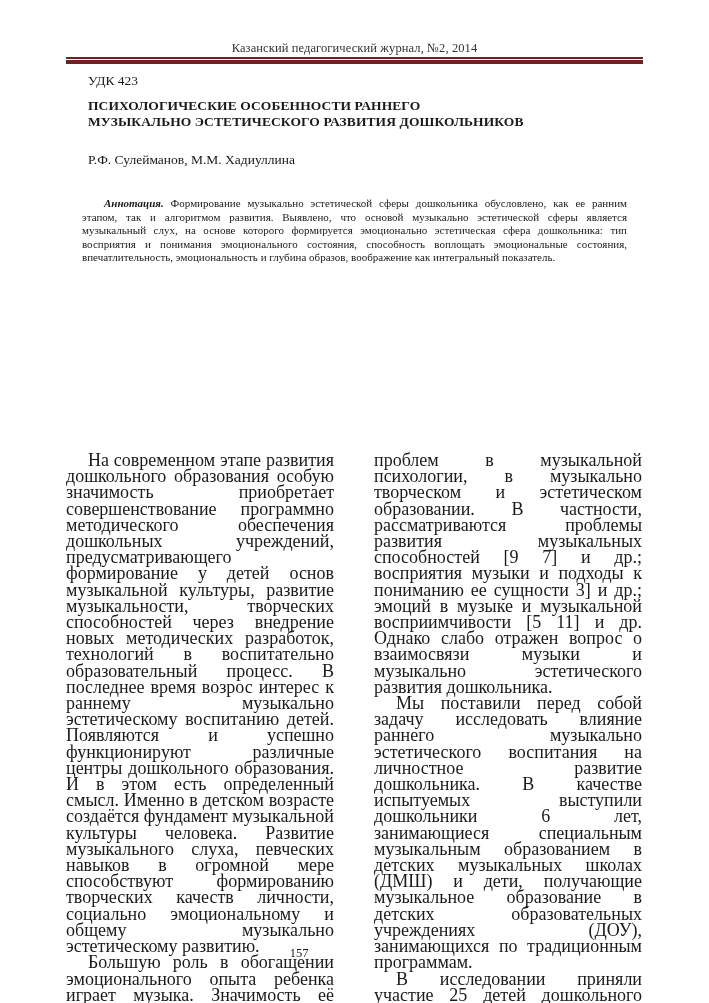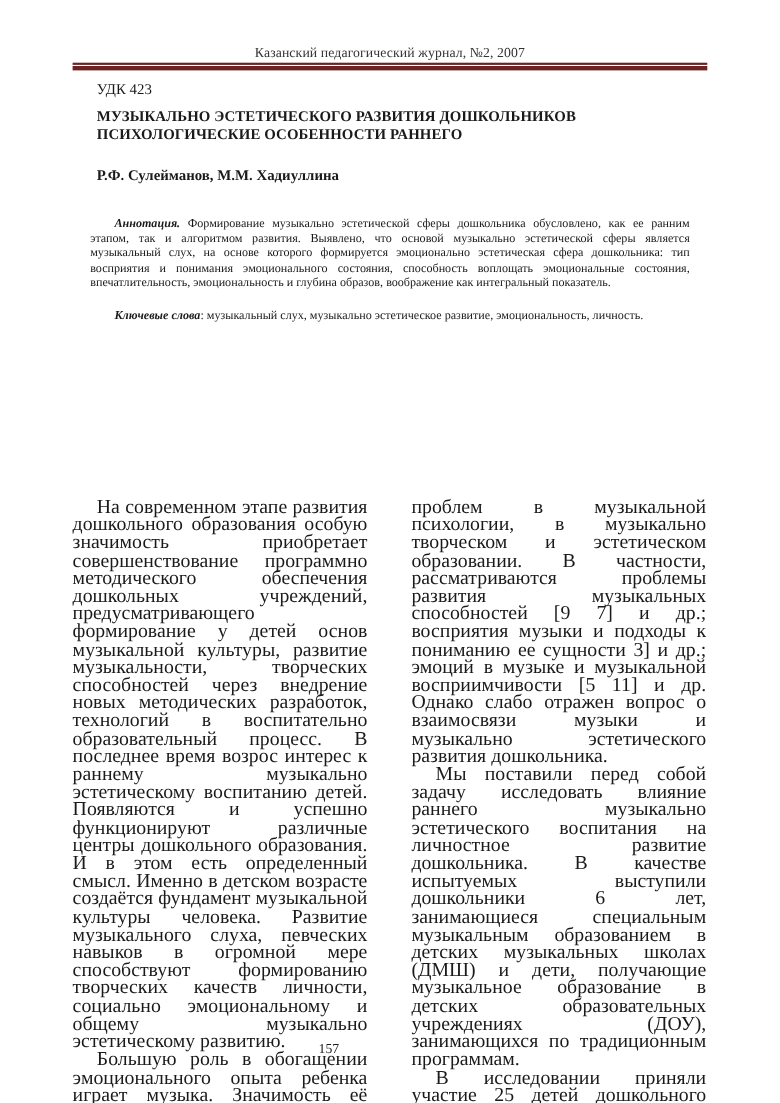--- a/index.html
+++ b/index.html
@@ -4,50 +4,49 @@
 <style>
   html, body { margin: 0; padding: 0; background: #ffffff; }
   body { width: 709px; height: 1003px; position: relative; overflow: hidden; color: #1a1a1a;
          font-family: "Liberation Serif", "DejaVu Serif", serif; }
   .running-head { position: absolute; top: 41px; left: 0; width: 709px; text-align: center;
                   font-size: 12.5px; color: #333; letter-spacing: 0.1px; }
   .rule-thin { position: absolute; top: 57px; left: 66px; width: 577px; height: 1.5px; background: #6b2222; }
   .rule-thick { position: absolute; top: 60px; left: 66px; width: 577px; height: 4px; background: #6b2222; }
   .udk { position: absolute; top: 73px; left: 88px; font-size: 13.5px; }
   .title { position: absolute; top: 98px; left: 88px; font-size: 13.5px; font-weight: bold; line-height: 16px; letter-spacing: 0.1px; }
-  .authors { position: absolute; top: 152px; left: 88px; font-size: 13.5px; font-weight: bold; }
+  .authors { position: absolute; top: 152px; left: 88px; font-size: 13.5px; font-weight: normal; }
   .abstract { position: absolute; top: 181px; left: 66px; width: 577px; font-size: 11px; line-height: 13.6px; text-align: justify; }
   .abstract p { margin: 16px; text-indent: 22px; text-align: justify; }
   .abstract .lbl { font-weight: bold; font-style: italic; }
   .col { position: absolute; top: 452px; width: 268px; font-size: 18px; line-height: 16.2px; text-align: justify; }
   .col.left { left: 66px; }
   .col.right { left: 374px; }
   .col p { margin: 0; text-indent: 22px; text-align: justify; }
   .col p.cont { text-indent: 0; }
   .page-no { position: absolute; top: 946px; left: 0; width: 598px; text-align: center; font-size: 12.5px; }
 </style>
 </head>
 <body>
 
-<div class="running-head">Казанский педагогический журнал, №2, 2007</div>
+<div class="running-head">Казанский педагогический журнал, №2, 2014</div>
 <div class="rule-thin"></div>
 <div class="rule-thick"></div>
 
 <div class="udk">УДК 423</div>
 
 <div class="title">
+  <div>ПСИХОЛОГИЧЕСКИЕ ОСОБЕННОСТИ РАННЕГО</div>
   <div>МУЗЫКАЛЬНО ЭСТЕТИЧЕСКОГО РАЗВИТИЯ ДОШКОЛЬНИКОВ</div>
-  <div>ПСИХОЛОГИЧЕСКИЕ ОСОБЕННОСТИ РАННЕГО</div>
 </div>
 
 <div class="authors">Р.Ф. Сулейманов, М.М. Хадиуллина</div>
 
 <div class="abstract">
   <p><span class="lbl">Аннотация.</span><span> Формирование музыкально эстетической сферы дошкольника обусловлено, как ее ранним этапом, так и алгоритмом развития. Выявлено, что основой музыкально эстетической сферы является музыкальный слух, на основе которого формируется эмоционально эстетическая сфера дошкольника: тип восприятия и понимания эмоционального состояния, способность воплощать эмоциональные состояния, впечатлительность, эмоциональность и глубина образов, воображение как интегральный показатель.</span></p>
-  <p><span class="lbl">Ключевые слова</span><span>: музыкальный слух, музыкально эстетическое развитие, эмоциональность, личность.</span></p>
 </div>
 
 <div class="col left">
   <p>На современном этапе развития дошкольного образования особую значимость приобретает совершенствование программно методического обеспечения дошкольных учреждений, предусматривающего формирование у детей основ музыкальной культуры, развитие музыкальности, творческих способностей через внедрение новых методических разработок, технологий в воспитательно образовательный процесс. В последнее время возрос интерес к раннему музыкально эстетическому воспитанию детей. Появляются и успешно функционируют различные центры дошкольного образования. И в этом есть определенный смысл. Именно в детском возрасте создаётся фундамент музыкальной культуры человека. Развитие музыкального слуха, певческих навыков в огромной мере способствуют формированию творческих качеств личности, социально эмоциональному и общему музыкально эстетическому развитию.</p>
   <p>Большую роль в обогащении эмоционального опыта ребенка играет музыка. Значимость её определяется объективной необходимостью совершенствования научных основ процесса музыкального воспитания ребёнка и задачами практики, требующей эффективных средств для осуществления такой работы.</p>
   <p>В отечественной науке имеется немало работ, посвященных решению отдельных</p>
 </div>
 
 <div class="col right">
   <p class="cont">проблем в музыкальной психологии, в музыкально творческом и эстетическом образовании. В частности, рассматриваются проблемы развития музыкальных способностей [9 7] и др.; восприятия музыки и подходы к пониманию ее сущности 3] и др.; эмоций в музыке и музыкальной восприимчивости [5 11] и др. Однако слабо отражен вопрос о взаимосвязи музыки и музыкально эстетического развития дошкольника.</p>

